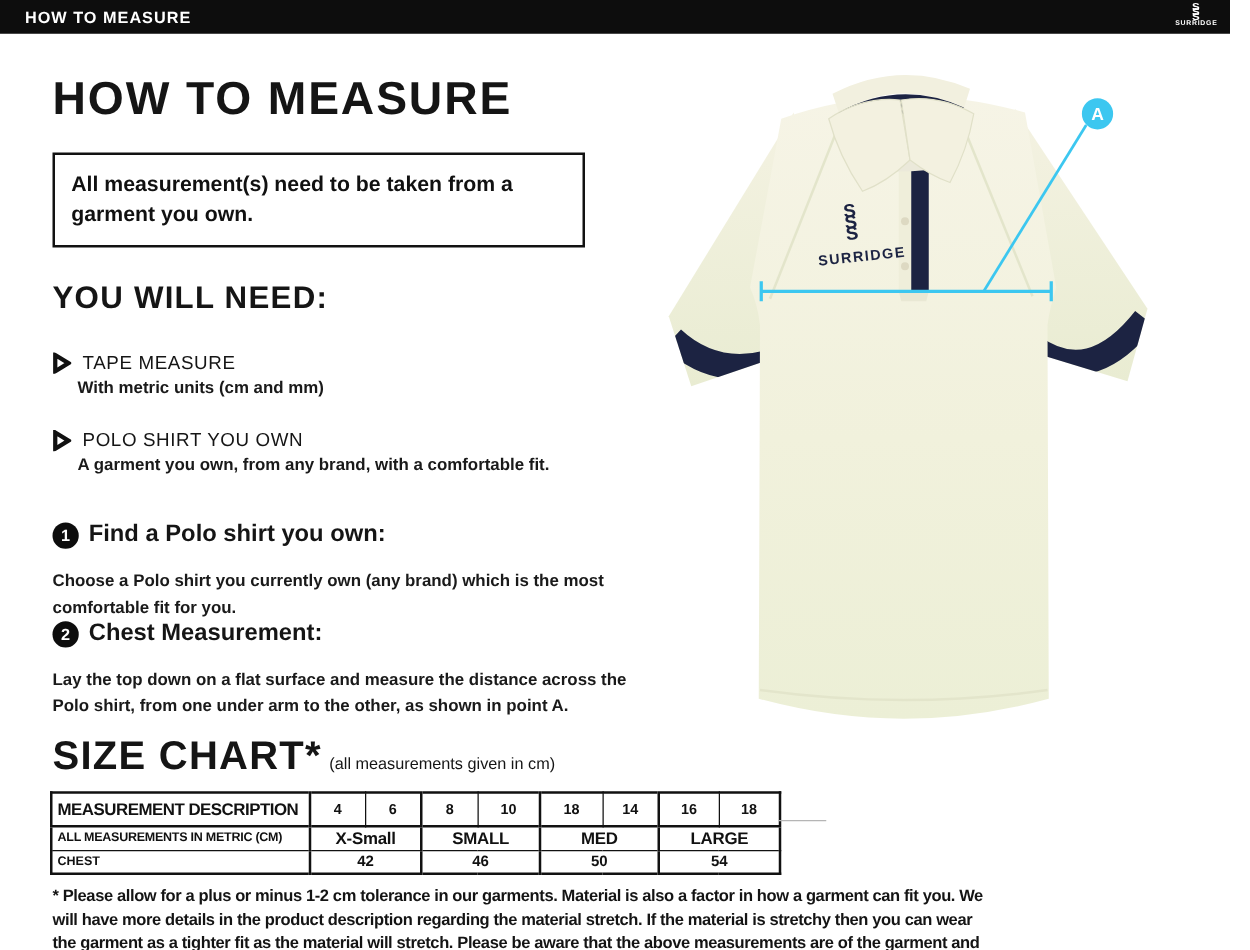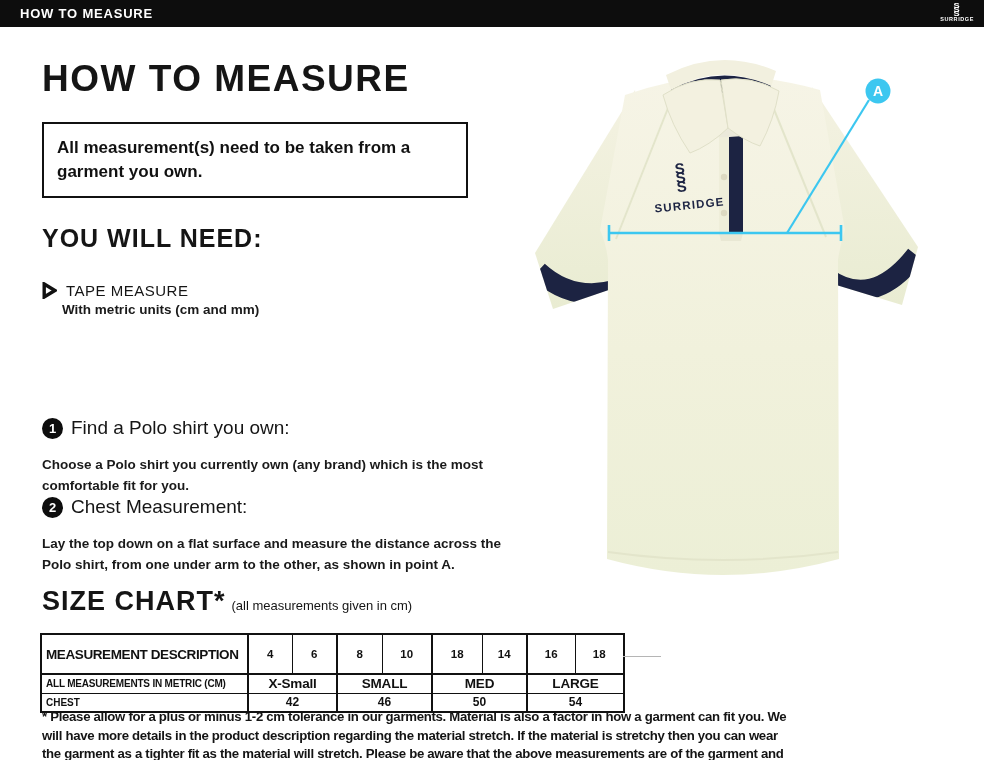--- a/index.html
+++ b/index.html
@@ -26,33 +26,33 @@
   .need-item{position:absolute;left:42px;}
   .need-head{display:flex;align-items:center;gap:9px;}
   .need-label{font-size:15px;font-weight:normal;letter-spacing:.5px;color:#151515;}
   .need-desc{font-size:13.5px;font-weight:bold;color:#1a1a1a;margin-top:3px;margin-left:20px;}
   .tri-icon{width:15px;height:17px;display:inline-block;}
 
   .step{position:absolute;left:42px;}
   .step-head{display:flex;align-items:center;gap:8px;}
   .step-badge{width:21px;height:21px;border-radius:50%;background:#0d0d0d;color:#fff;
               display:flex;align-items:center;justify-content:center;font-size:13px;font-weight:bold;}
-  .step-title{font-size:19px;font-weight:normal;color:#151515;}
+  .step-title{font-size:19px;font-weight:bold;color:#151515;}
   .step-desc{font-size:13.5px;font-weight:bold;color:#1a1a1a;line-height:1.55;margin-top:16px;width:470px;}
 
   .size-chart-head{position:absolute;left:42px;top:586px;display:flex;align-items:baseline;gap:6px;}
-  .size-chart-title{font-size:27px;font-weight:bold;letter-spacing:1px;color:#151515;}
+  .size-chart-title{font-size:32px;font-weight:bold;letter-spacing:1px;color:#151515;}
   .size-chart-sub{font-size:13px;font-weight:normal;color:#151515;}
 
   
   table.size-table{position:absolute;left:40px;top:633px;border-collapse:collapse;
                    border:2px solid #111;table-layout:fixed;width:583px;}
   .size-table td,.size-table th{border:1px solid #111;text-align:center;padding:0;color:#111;
                                 font-family:"Liberation Sans",sans-serif;overflow:hidden;white-space:nowrap;}
-  .size-table .r1{height:40px;border-bottom:2px solid #111;}
+  .size-table .r1{height:27px;border-bottom:2px solid #111;}
   .size-table .r2{height:19px;}
   .size-table .r3{height:19px;}
   .lbl1{font-size:13.5px;font-weight:bold;text-align:left !important;padding-left:4px !important;letter-spacing:-.4px;}
   .lbl2{font-size:10px;font-weight:bold;text-align:left !important;padding-left:4px !important;letter-spacing:-.2px;}
   .lbl3{font-size:10px;font-weight:bold;text-align:left !important;padding-left:4px !important;}
   .sz{font-size:11.5px;font-weight:bold;}
   .grpname{font-size:13.5px;font-weight:bold;letter-spacing:-.2px;}
   .val{font-size:12px;font-weight:bold;}
   .grp{border-left:2px solid #111 !important;}
   .table-tail-line{position:absolute;left:623px;top:656px;width:38px;height:1px;background:#b5b5b5;}
@@ -89,20 +89,29 @@
   <div class="need-item" style="top:282px;">
     <div class="need-head">
       <svg class="tri-icon" viewBox="0 0 15 17">
         <polygon points="2.2,2 12.8,8.5 2.2,15" fill="none" stroke="#111" stroke-width="3.4" stroke-linejoin="miter"></polygon>
       </svg>
       <span class="need-label">TAPE MEASURE</span>
     </div>
     <div class="need-desc">With metric units (cm and mm)</div>
   </div>
 
+  <div class="need-item" style="top:344px;">
+    <div class="need-head">
+      <svg class="tri-icon" viewBox="0 0 15 17">
+        <polygon points="2.2,2 12.8,8.5 2.2,15" fill="none" stroke="#111" stroke-width="3.4" stroke-linejoin="miter"></polygon>
+      </svg>
+      <span class="need-label">POLO SHIRT YOU OWN</span>
+    </div>
+    <div class="need-desc">A garment you own, from any brand, with a comfortable fit.</div>
+  </div>
 
   <div class="step" style="top:417px;">
     <div class="step-head">
       <div class="step-badge">1</div>
       <div class="step-title">Find a Polo shirt you own:</div>
     </div>
     <div class="step-desc">Choose a Polo shirt you currently own (any brand) which is the most comfortable fit for you.</div>
   </div>
 
   <div class="step" style="top:496px;">

